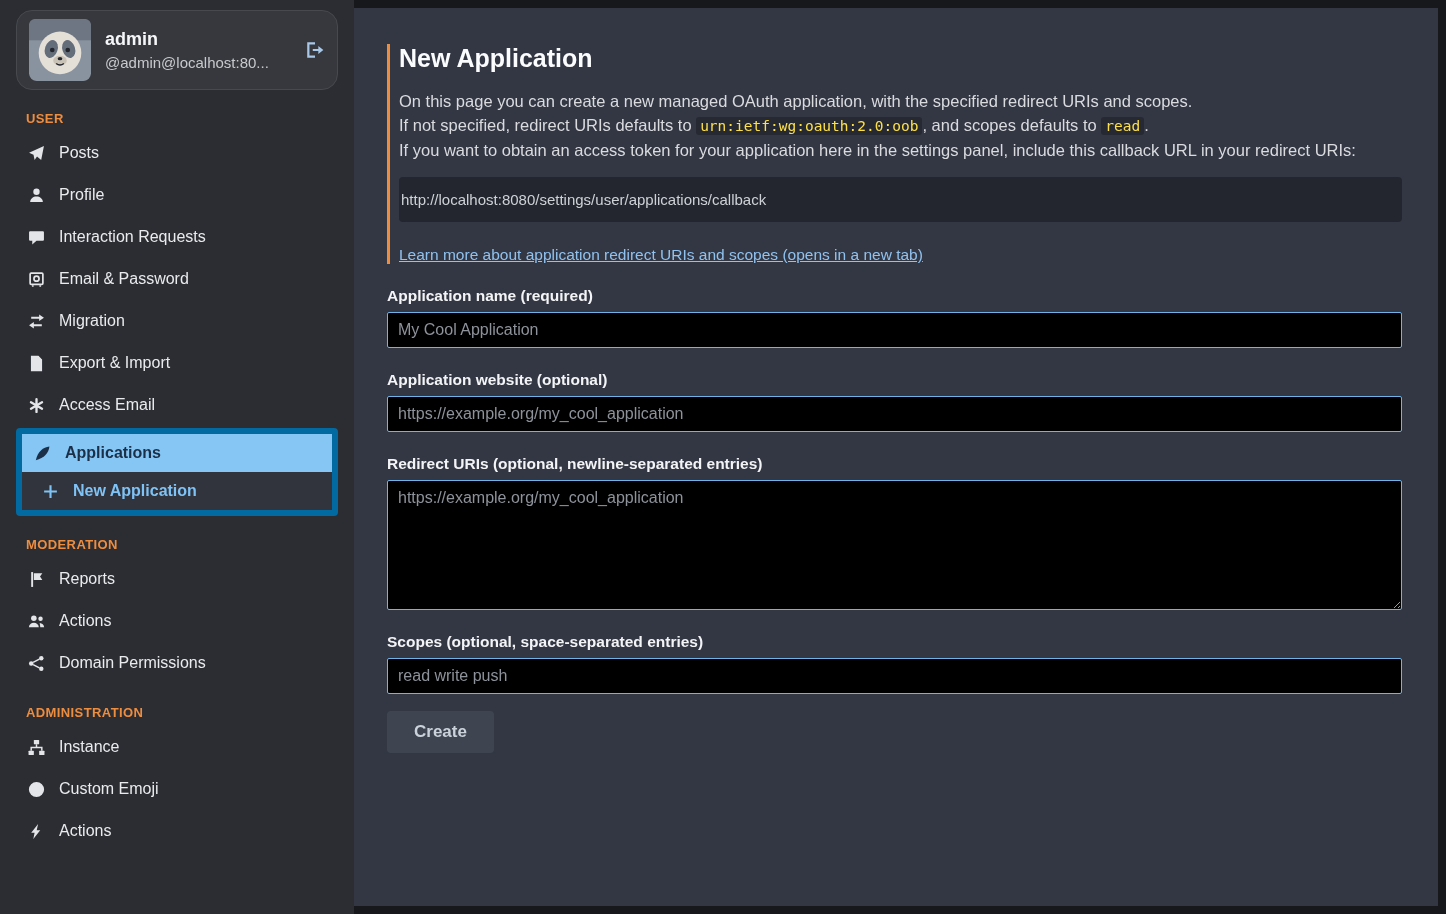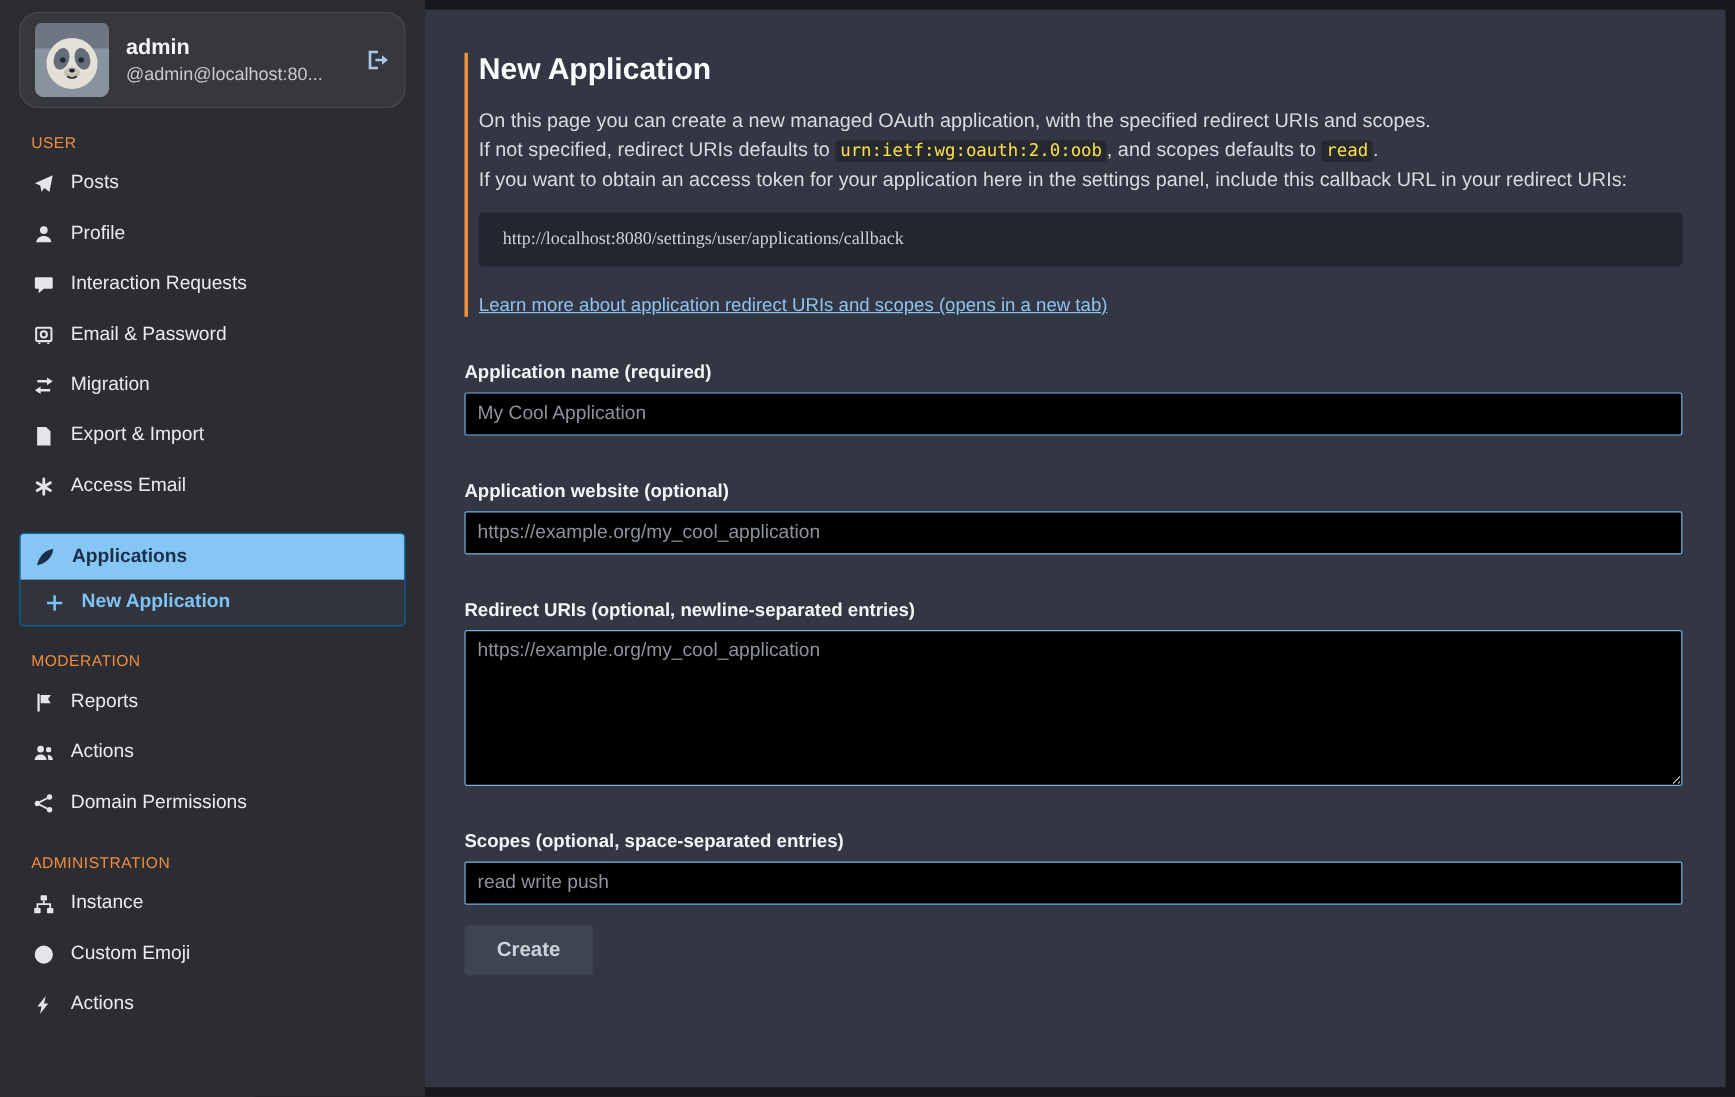--- a/index.html
+++ b/index.html
@@ -24,38 +24,38 @@
   }
   .avatar { width: 62px; height: 62px; border-radius: 6px; overflow: hidden; flex: 0 0 62px; }
   .avatar svg { display: block; width: 100%; height: 100%; }
   .user-info { flex: 1; min-width: 0; }
   .user-name { font-weight: bold; font-size: 18px; color: #f5f6f7; margin-bottom: 4px; }
   .user-handle { font-size: 15px; color: #c7c9cd; white-space: nowrap; overflow: hidden; }
   .logout-btn { color: #a9c8e8; flex: 0 0 auto; cursor: pointer; display: flex; }
   .logout-btn svg { width: 20px; height: 20px; fill: currentColor; }
 
   .section-header {
-    color: #ef8d3e; font-weight: normal; font-size: 13px;
+    color: #ef8d3e; font-weight: bold; font-size: 13px;
     letter-spacing: .4px; margin: 21px 10px 6px 10px;
   }
   .nav-item {
     display: flex; align-items: center; gap: 13px;
     padding: 12px 10px; font-size: 16px; color: #eaebed;
     cursor: pointer; text-decoration: none;
   }
   .nav-item .icon {
     width: 20px; height: 18px; display: flex;
     align-items: center; justify-content: center; color: #e3e5e8; flex: 0 0 20px;
   }
   .icon svg { width: 17px; height: 17px; fill: currentColor; }
   .label { white-space: nowrap; }
 
   .app-group {
-    border: 1px solid #0369a1; border-radius: 4px;
-    overflow: hidden; margin-top: 18px; background: #31343c;
+    border: 6px solid #0369a1; border-radius: 4px;
+    overflow: hidden; margin-top: 2px; background: #31343c;
   }
   .nav-item.active { background: #85c6f5; color: #1b3048; font-weight: bold; padding: 10px; }
   .nav-item.active .icon { color: #1b3048; }
   .nav-item.sub { padding: 10px 10px 10px 18px; }
   .nav-item.sub-active { color: #7fc3f6; font-weight: bold; }
   .nav-item.sub-active .icon { color: #7fc3f6; }
 
   
   .panel {
     flex: 1; margin: 8px 8px 8px 0; background: #333743;
@@ -63,29 +63,29 @@
   }
   .intro { border-left: 3px solid #ef8d3e; padding-left: 9px; }
   .page-title { font-size: 25px; font-weight: bold; color: #fbfcfd; margin: 0 0 16px 0; }
   .intro p { margin: 0; font-size: 16.5px; line-height: 24px; color: #d9dbdf; }
   .inline-code {
     font-family: "DejaVu Sans Mono", "Liberation Mono", monospace;
     font-size: 14.5px; background: #262932; border-radius: 3px;
     padding: 1px 4px; color: #fde047;
   }
   .code-block {
-    background: #23262e; border-radius: 4px; padding: 14px 20px;
+    background: #23262e; border-radius: 4px; padding: 14px 2px;
     margin: 15px 0 24px 0;
-    font-family: Liberation Serif, serif;
+    font-family: Liberation Sans, sans-serif;
     font-size: 15px; color: #ced2d7;
   }
   .learn-link { color: #90c2ef; font-size: 15.5px; text-decoration: underline; display: inline-block; }
 
   form { margin-top: 7px; }
-  .field { margin-top: 38px; }
+  .field { margin-top: 23px; }
   .field label {
     display: block; font-weight: bold; font-size: 15.5px;
     color: #f3f4f6; margin-bottom: 7px;
   }
   .text-input, .text-area {
     width: 100%; background: #000000; border: 1px solid #6fb3e8;
     border-radius: 2px; color: #e6e8ea; font-size: 16px;
     padding: 8px 10px; font-family: inherit; outline: none; display: block;
   }
   .text-area { height: 130px; resize: vertical; }

